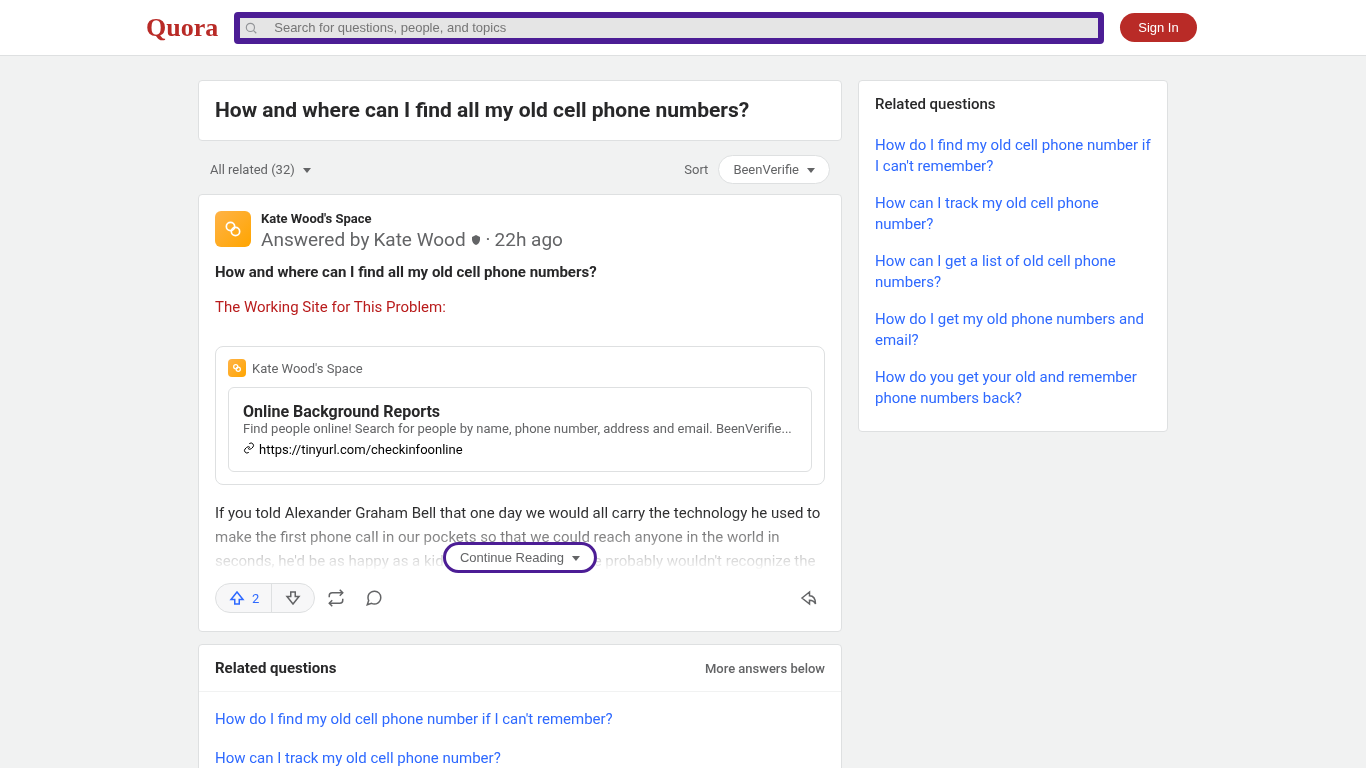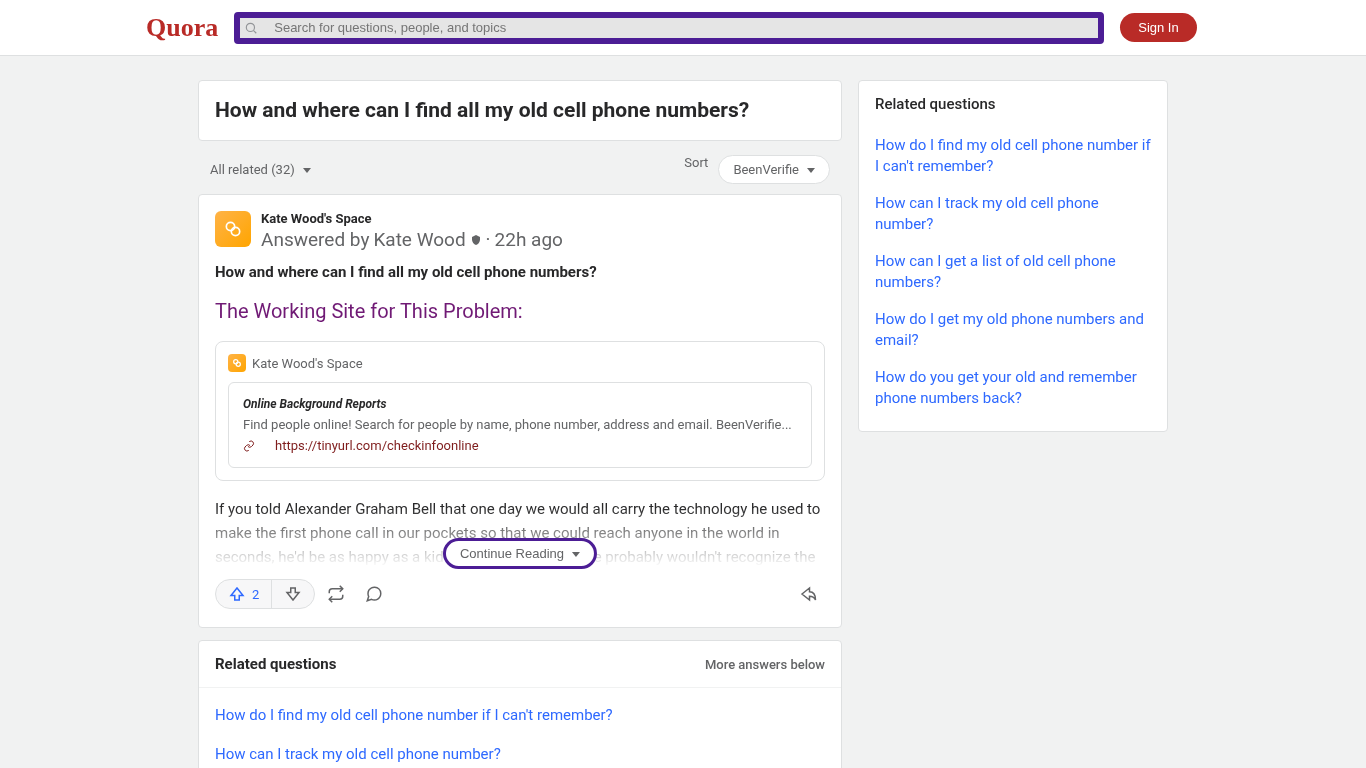--- a/index.html
+++ b/index.html
@@ -88,21 +88,21 @@
     .filter-left {
       display: flex;
       align-items: center;
       gap: 6px;
       font-size: 13px;
       color: #636466;
       cursor: pointer;
     }
     .filter-right {
       display: flex;
-      align-items: flex-start;
+      align-items: center;
       gap: 10px;
       font-size: 13px;
       color: #636466;
     }
     .sort-pill {
       border: 1px solid #dee0e1;
       border-radius: 20px;
       padding: 6px 14px;
       background: #fff;
       display: flex;
@@ -157,24 +157,24 @@
     }
     .answer-byline a { color: #636466; text-decoration: none; }
     .shield-icon { color: #636466; }
     
     .answer-question {
       font-size: 15px;
       font-weight: 700;
       margin-bottom: 14px;
     }
     .answer-body {
-      font-size: 20px;
+      font-size: 15px;
       line-height: 1.6;
-      color: #701a75;
-      margin-bottom: 14px;
+      color: #b91c1c;
+      margin-bottom: 27px;
     }
     
     .embed-card {
       border: 1px solid #dee0e1;
       border-radius: 8px;
       padding: 12px;
       margin-bottom: 16px;
     }
     .embed-source {
       display: flex;
@@ -184,39 +184,36 @@
       color: #636466;
       margin-bottom: 10px;
     }
     .embed-inner {
       border: 1px solid #dee0e1;
       border-radius: 6px;
       padding: 14px;
       background: #fff;
     }
     .embed-title {
-      font-size: 12px;
+      font-size: 16px;
       font-weight: 700;
-      margin-bottom: 6px;
-      font-style: italic;
     }
     .embed-desc {
       font-size: 13px;
       color: #636466;
       margin-bottom: 6px;
       white-space: nowrap;
       overflow: hidden;
       text-overflow: ellipsis;
     }
     .embed-url {
       font-size: 13px;
-      color: #7f1d1d;
-      display: flex;
-      align-items: center;
-      gap: 20px;
+      color: #000000;
+      display: flex;
+      gap: 4px;
     }
     
     .fade-text {
       font-size: 15px;
       line-height: 1.6;
       color: #282829;
       position: relative;
       max-height: 70px;
       overflow: hidden;
     }

